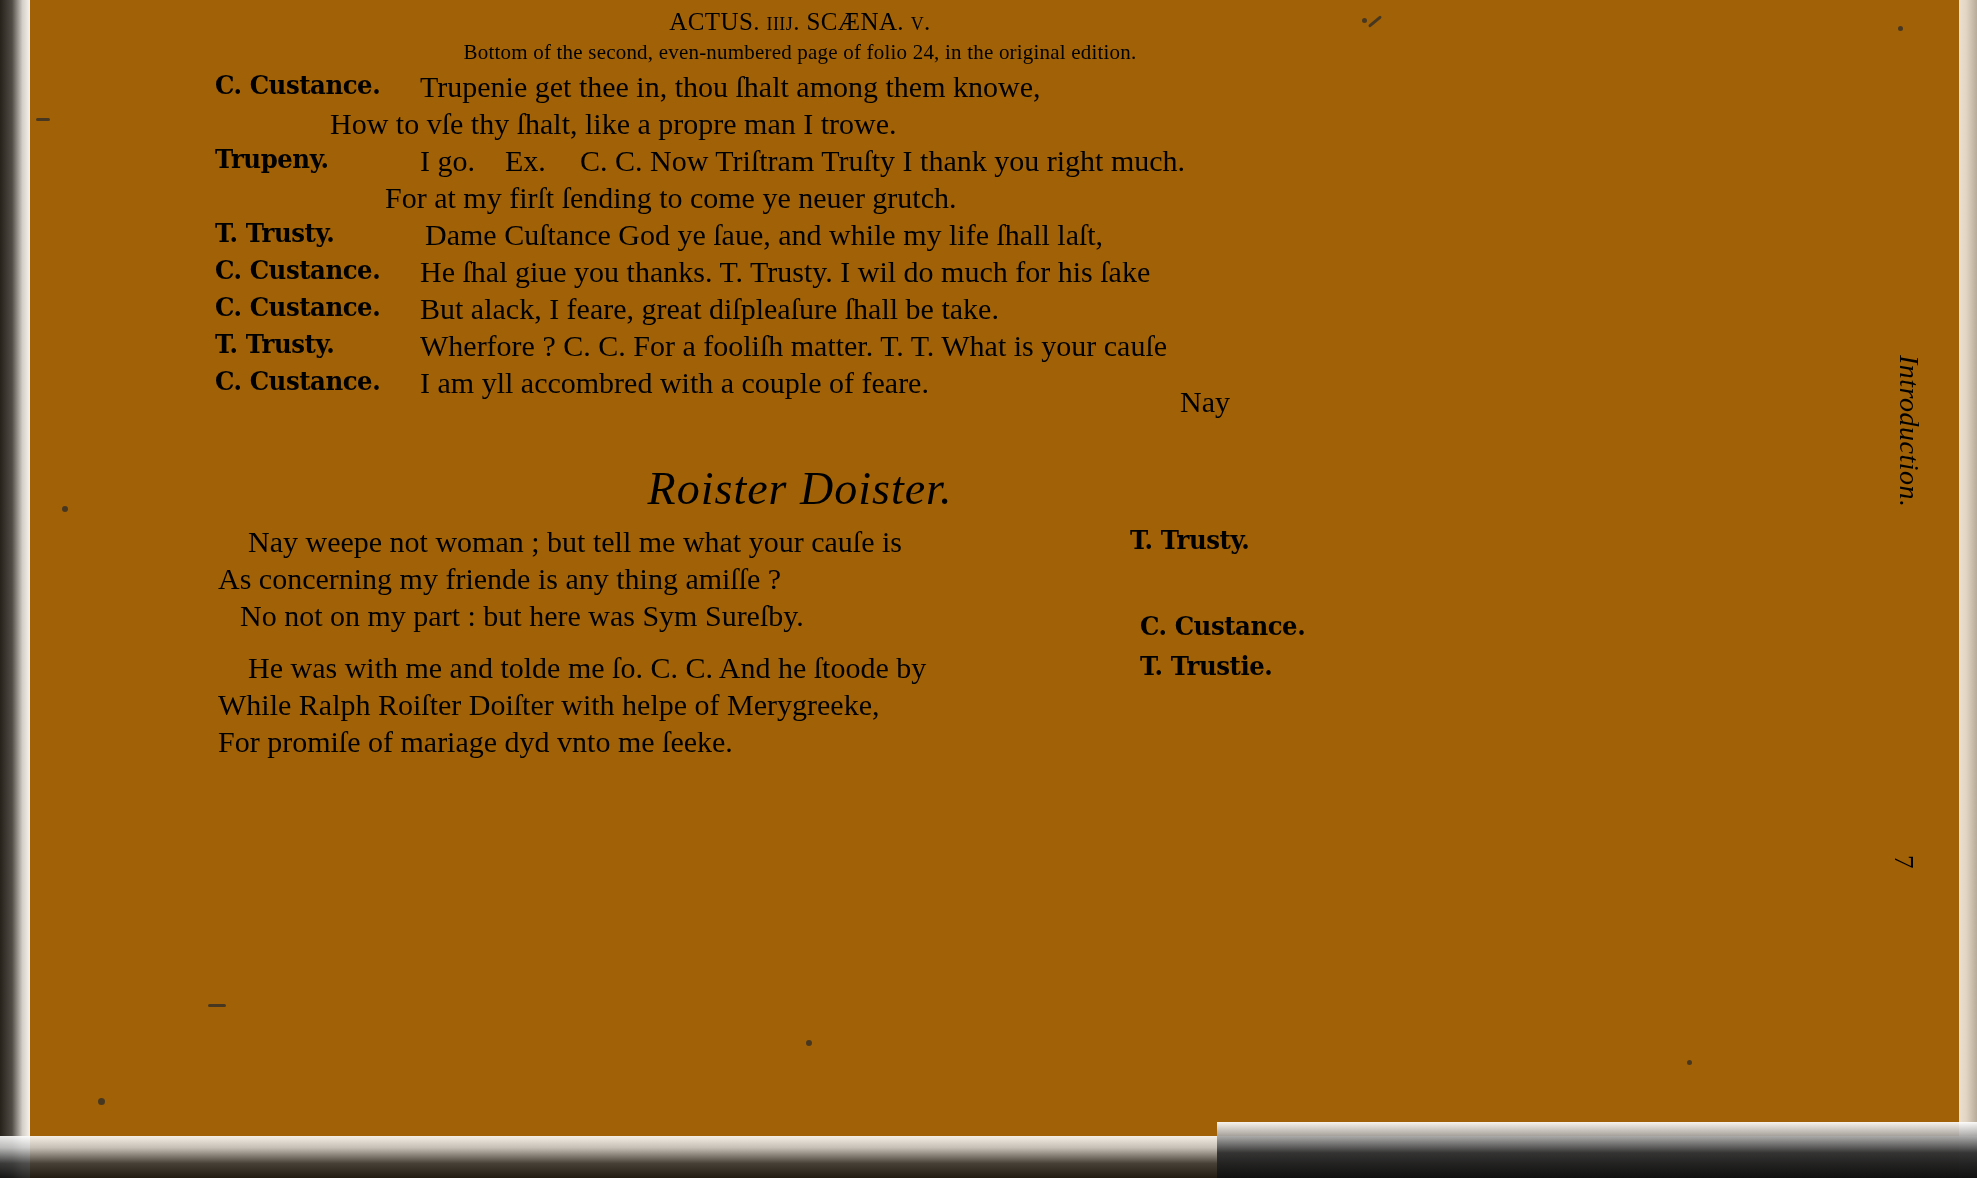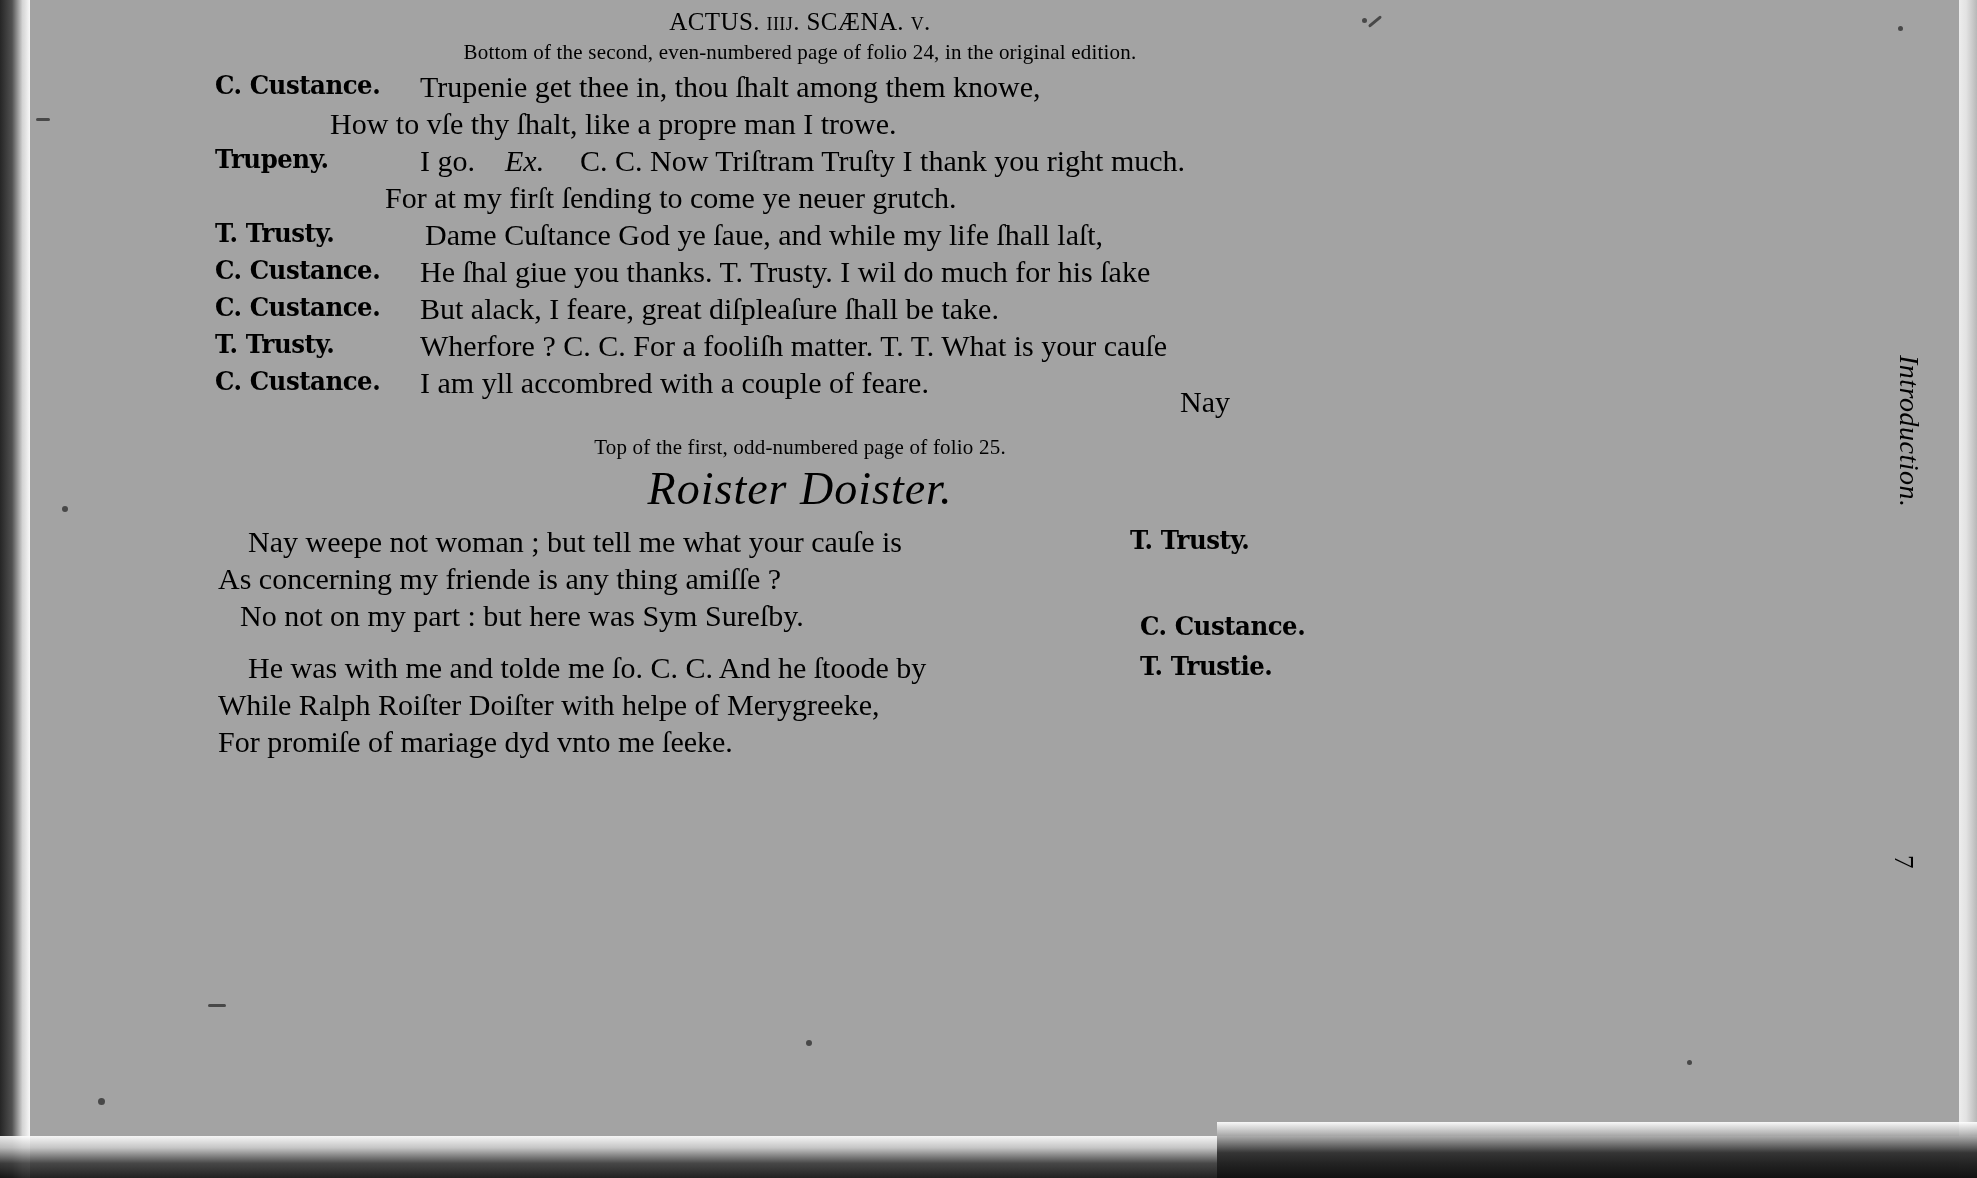--- a/index.html
+++ b/index.html
@@ -13,21 +13,21 @@
     overflow: hidden;
     font-family: "Liberation Serif", serif;
     color: #000000;
   }
 
   
   .scan {
     position: absolute;
     left: 0; top: 0;
     width: 1977px; height: 1178px;
-    background: #a3a3a3;
+    background: #a16207;
   }
   
   .edge-left {
     position: absolute;
     left: 0; top: 0;
     width: 30px; height: 1178px;
     background: linear-gradient(to right, #1b1b1b 0%, #4a4a4a 40%, #d8d8d8 75%, #ffffff 100%);
     opacity: .92;
   }
   .edge-bottom {
@@ -99,21 +99,21 @@
   .spk {
     position: absolute;
     font-family: "DejaVu Serif", serif;
     font-weight: bold;
     font-size: 26px;
     letter-spacing: -0.5px;
     transform: scaleX(.94);
     transform-origin: left center;
   }
   .txt { position: absolute; }
-  .ital { font-style: italic; }
+  .ital { }
 
   .title {
     position: absolute;
     left: 0; top: 462px;
     width: 1600px;
     text-align: center;
     font-size: 46px;
     font-style: italic;
     letter-spacing: 1px;
   }
@@ -221,21 +221,20 @@
 
       <div class="line">
         <span class="spk" style="left:215px">C. Custance.</span>
         <span class="txt" style="left:420px">I am yll accombred with a couple of feare.</span>
       </div>
 
     </div>
 
     <div class="catchword">Nay</div>
 
-    <div class="note note-mid">Top of the first, odd-numbered page of folio 25.</div>
 
     <div class="title">Roister  Doister.</div>
 
     <div class="verse">
 
       <div class="vline">
         <span class="vtxt" style="left:248px">Nay weepe not woman ; but tell me what your cauſe is</span>
         <span class="vspk" style="left:1130px">T. Trusty.</span>
       </div>
 

